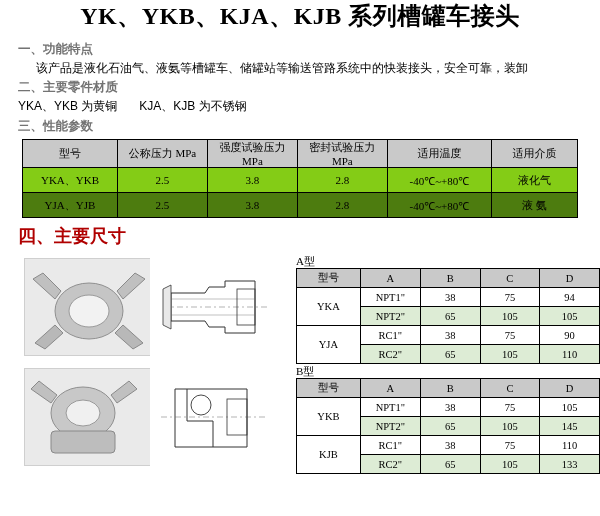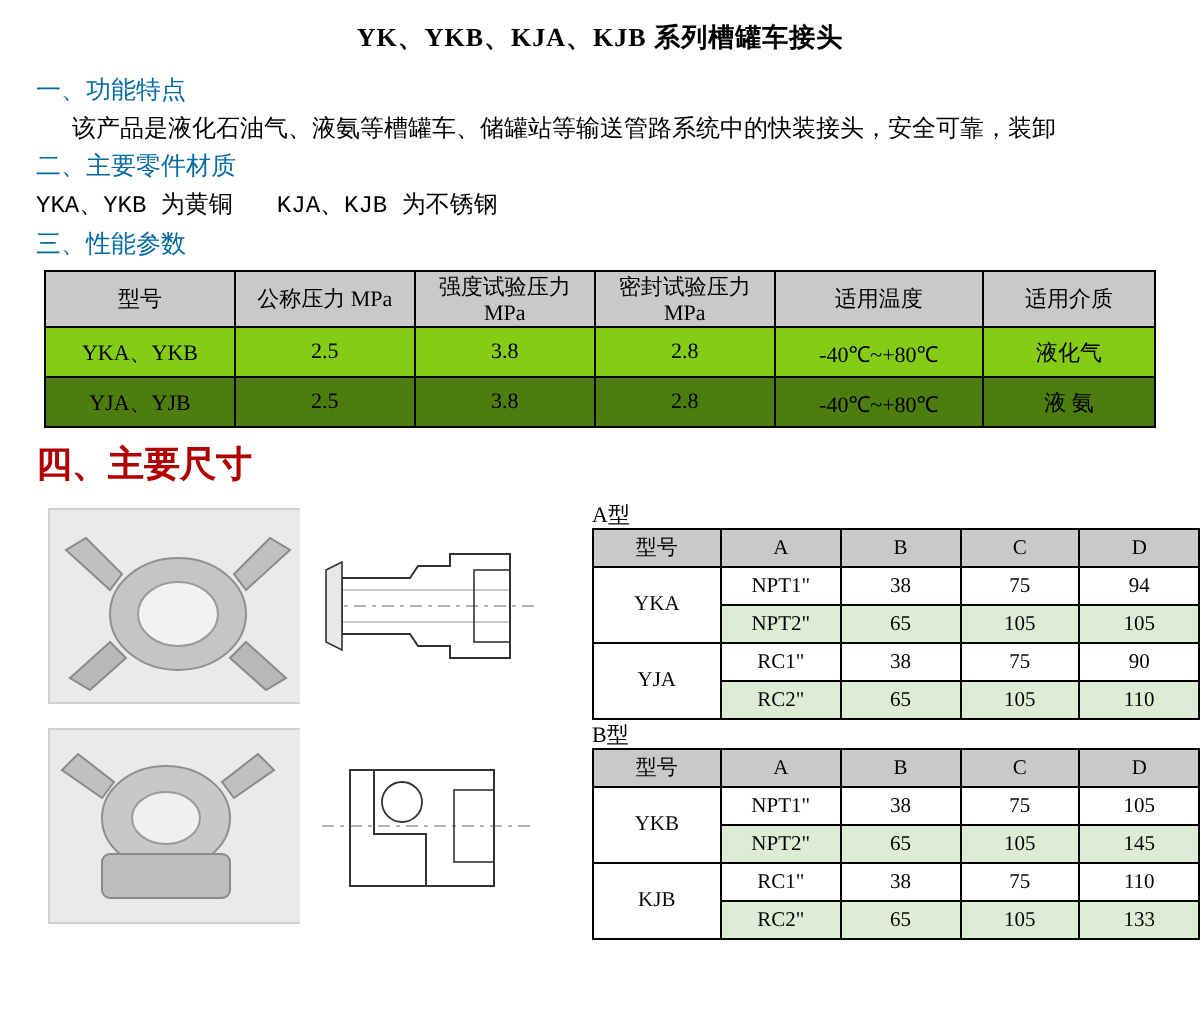--- a/index.html
+++ b/index.html
@@ -16,49 +16,48 @@
     overflow: hidden;
   }
   .page {
     position: relative;
     width: 600px;
     height: 516px;
     padding: 0;
   }
   .title {
     text-align: center;
-    font-size: 13px;
+    font-size: 24px;
     font-weight: bold;
     letter-spacing: 0.5px;
-    padding-top: 10px;
     padding-bottom: 6px;
     font-family: "Liberation Serif", serif;
   }
   .section-head {
-    color: #0369a1;
-    font-weight: normal;
+    color: #737373;
+    font-weight: bold;
     font-size: 12.5px;
     margin: 3px 0 2px 18px;
     font-family: "Liberation Sans", sans-serif;
   }
   .para {
     font-size: 12px;
     line-height: 16px;
     margin: 0 18px 0 18px;
     text-indent: 0;
     font-family: Liberation Sans, sans-serif;
   }
   .para .indent {
     display: inline-block;
     width: 18px;
   }
   .mat-line {
     font-size: 12px;
     margin: 0 0 0 18px;
-    font-family: Liberation Mono, monospace;
+    font-family: Liberation Sans, sans-serif;
   }
   .mat-line .gap {
     display: inline-block;
     width: 22px;
   }
 
   
   table.spec {
     border-collapse: collapse;
     margin: 4px 0 0 22px;

